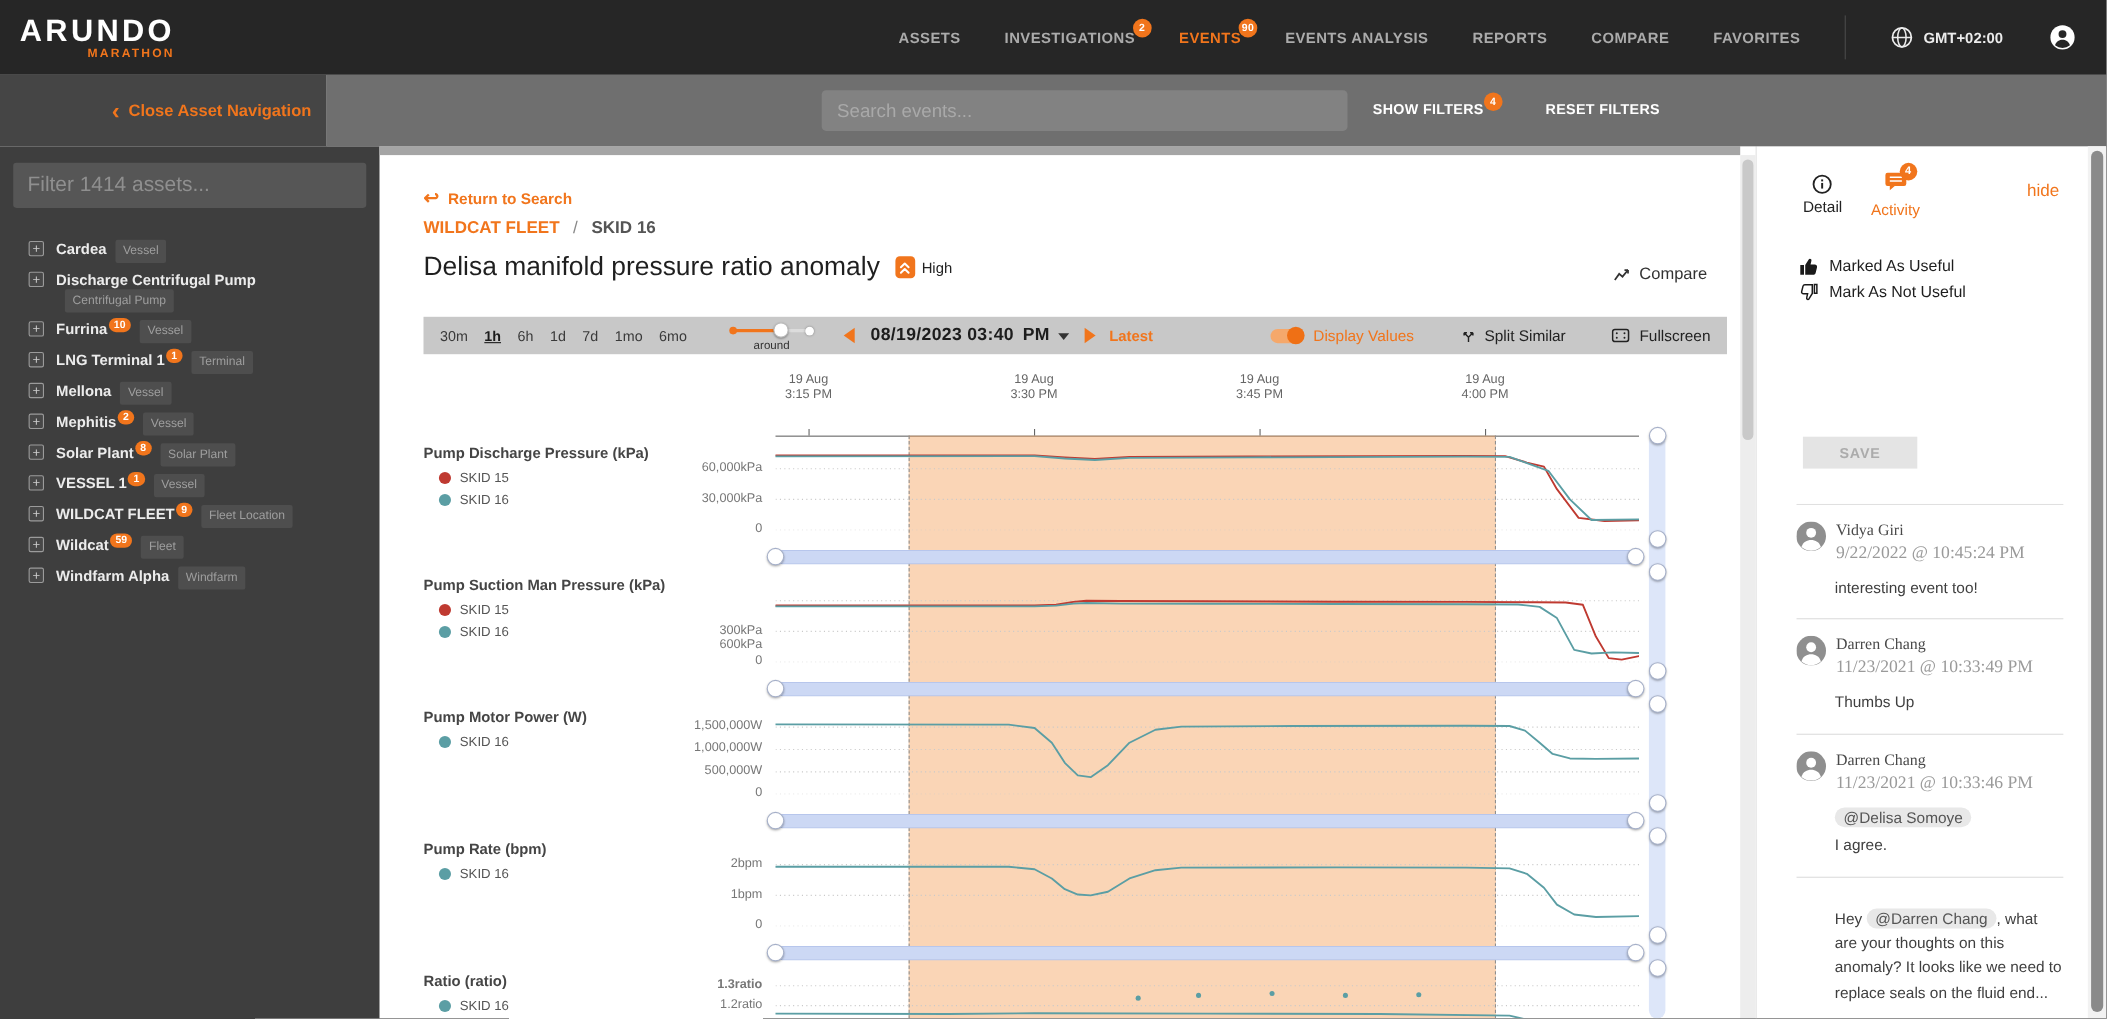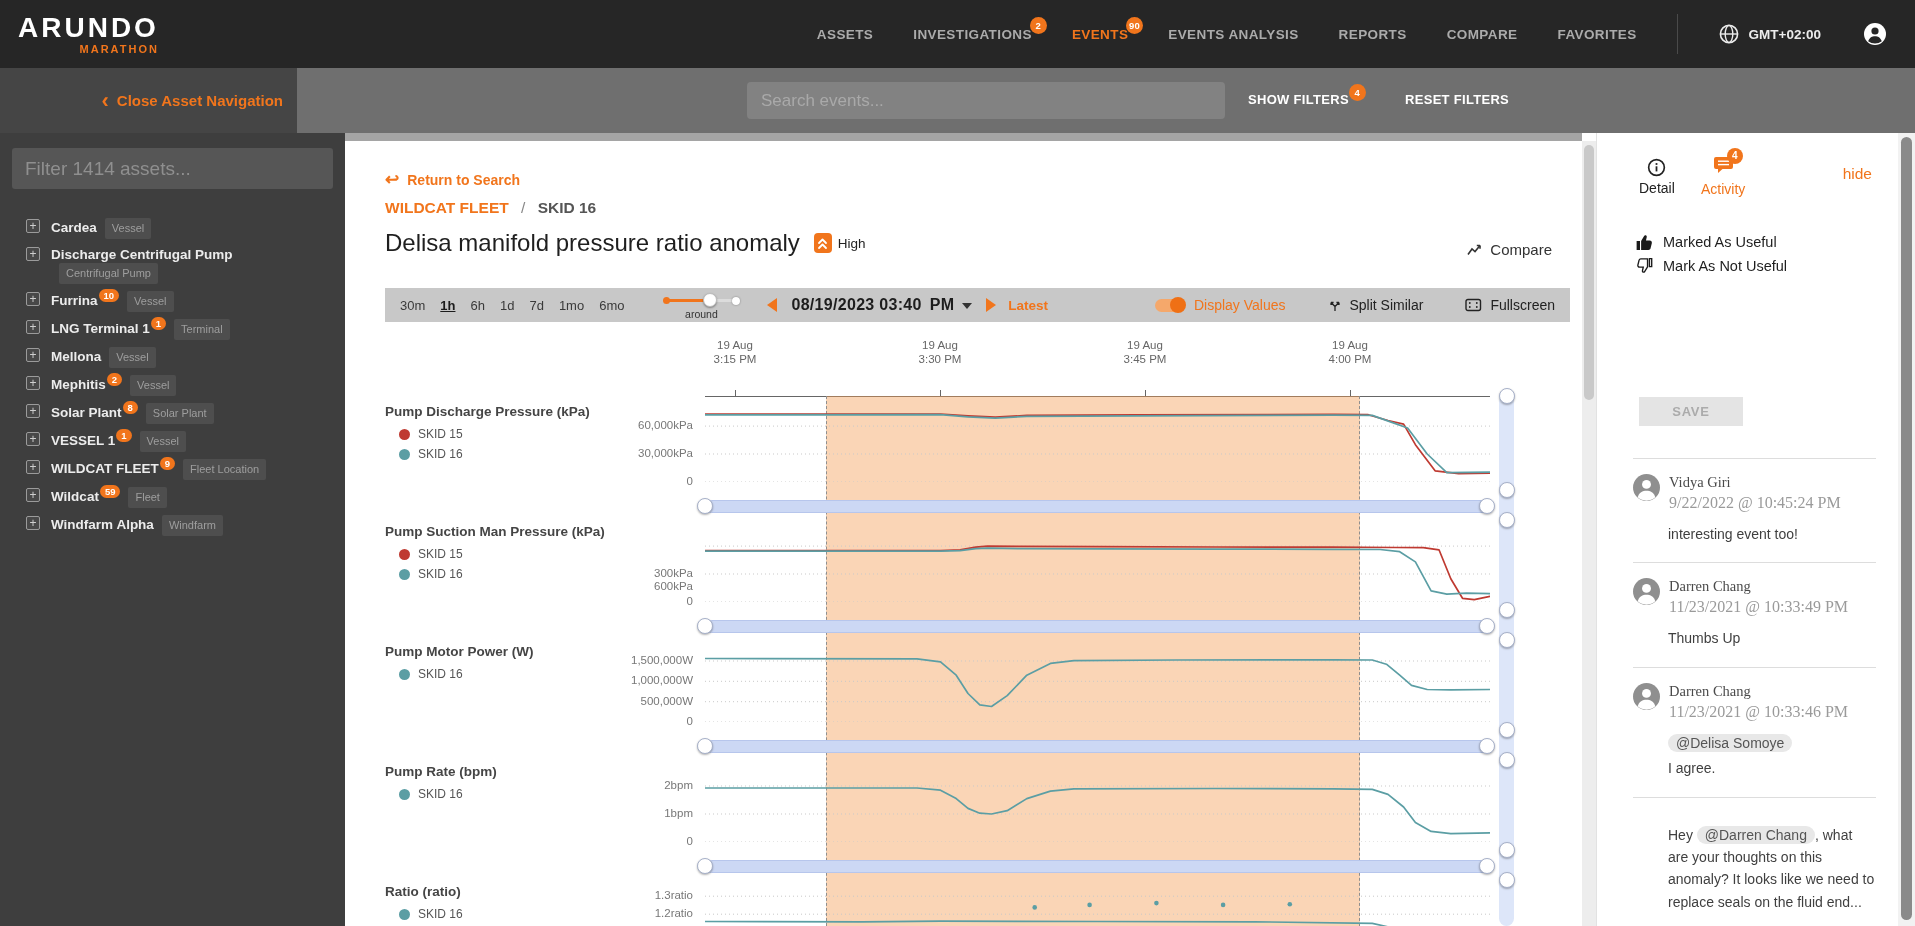--- a/index.html
+++ b/index.html
@@ -440,21 +440,21 @@
       </div>
       <div class="chart-row" style="top:550px;">
         <div class="chart-title">Ratio (ratio)</div>
         <div class="chart-legend">
             <div class="legend-item">
               <span class="legend-dot" style="background:#5b9ea4"></span>
               <span class="legend-label">SKID 16</span>
             </div>
           </div>
         <div class="chart-ticks">
-            <div class="tick-label" style="top: 9.21978px;">1.3ratio</div>
+            <div class="tick-label" style="top: 9.21978px; font-weight: bold;">1.3ratio</div>
             <div class="tick-label" style="top: 27.2418px;">1.2ratio</div>
           </div>
         <svg class="chart-plot" viewBox="0 0 785 82" preserveAspectRatio="none">
             <line class="grid" x1="0" y1="16.2" x2="785" y2="16.2"></line>
             <line class="grid" x1="0" y1="34.2" x2="785" y2="34.2"></line>
             <polyline points="0.0,41.5 157.0,41.8 235.5,41.1 392.5,41.5 549.5,41.8 667.3,43.3 706.5,52.3 745.8,59.5 785.0,55.9" fill="none" stroke="#5b9ea4" stroke-width="1.7" stroke-linejoin="round" stroke-linecap="round"></polyline>
             <circle cx="329.7" cy="27.4" r="2.3" fill="#5b9ea4"></circle>
             <circle cx="384.6" cy="24.9" r="2.3" fill="#5b9ea4"></circle>
             <circle cx="451.4" cy="23.1" r="2.3" fill="#5b9ea4"></circle>
             <circle cx="518.1" cy="24.9" r="2.3" fill="#5b9ea4"></circle>

